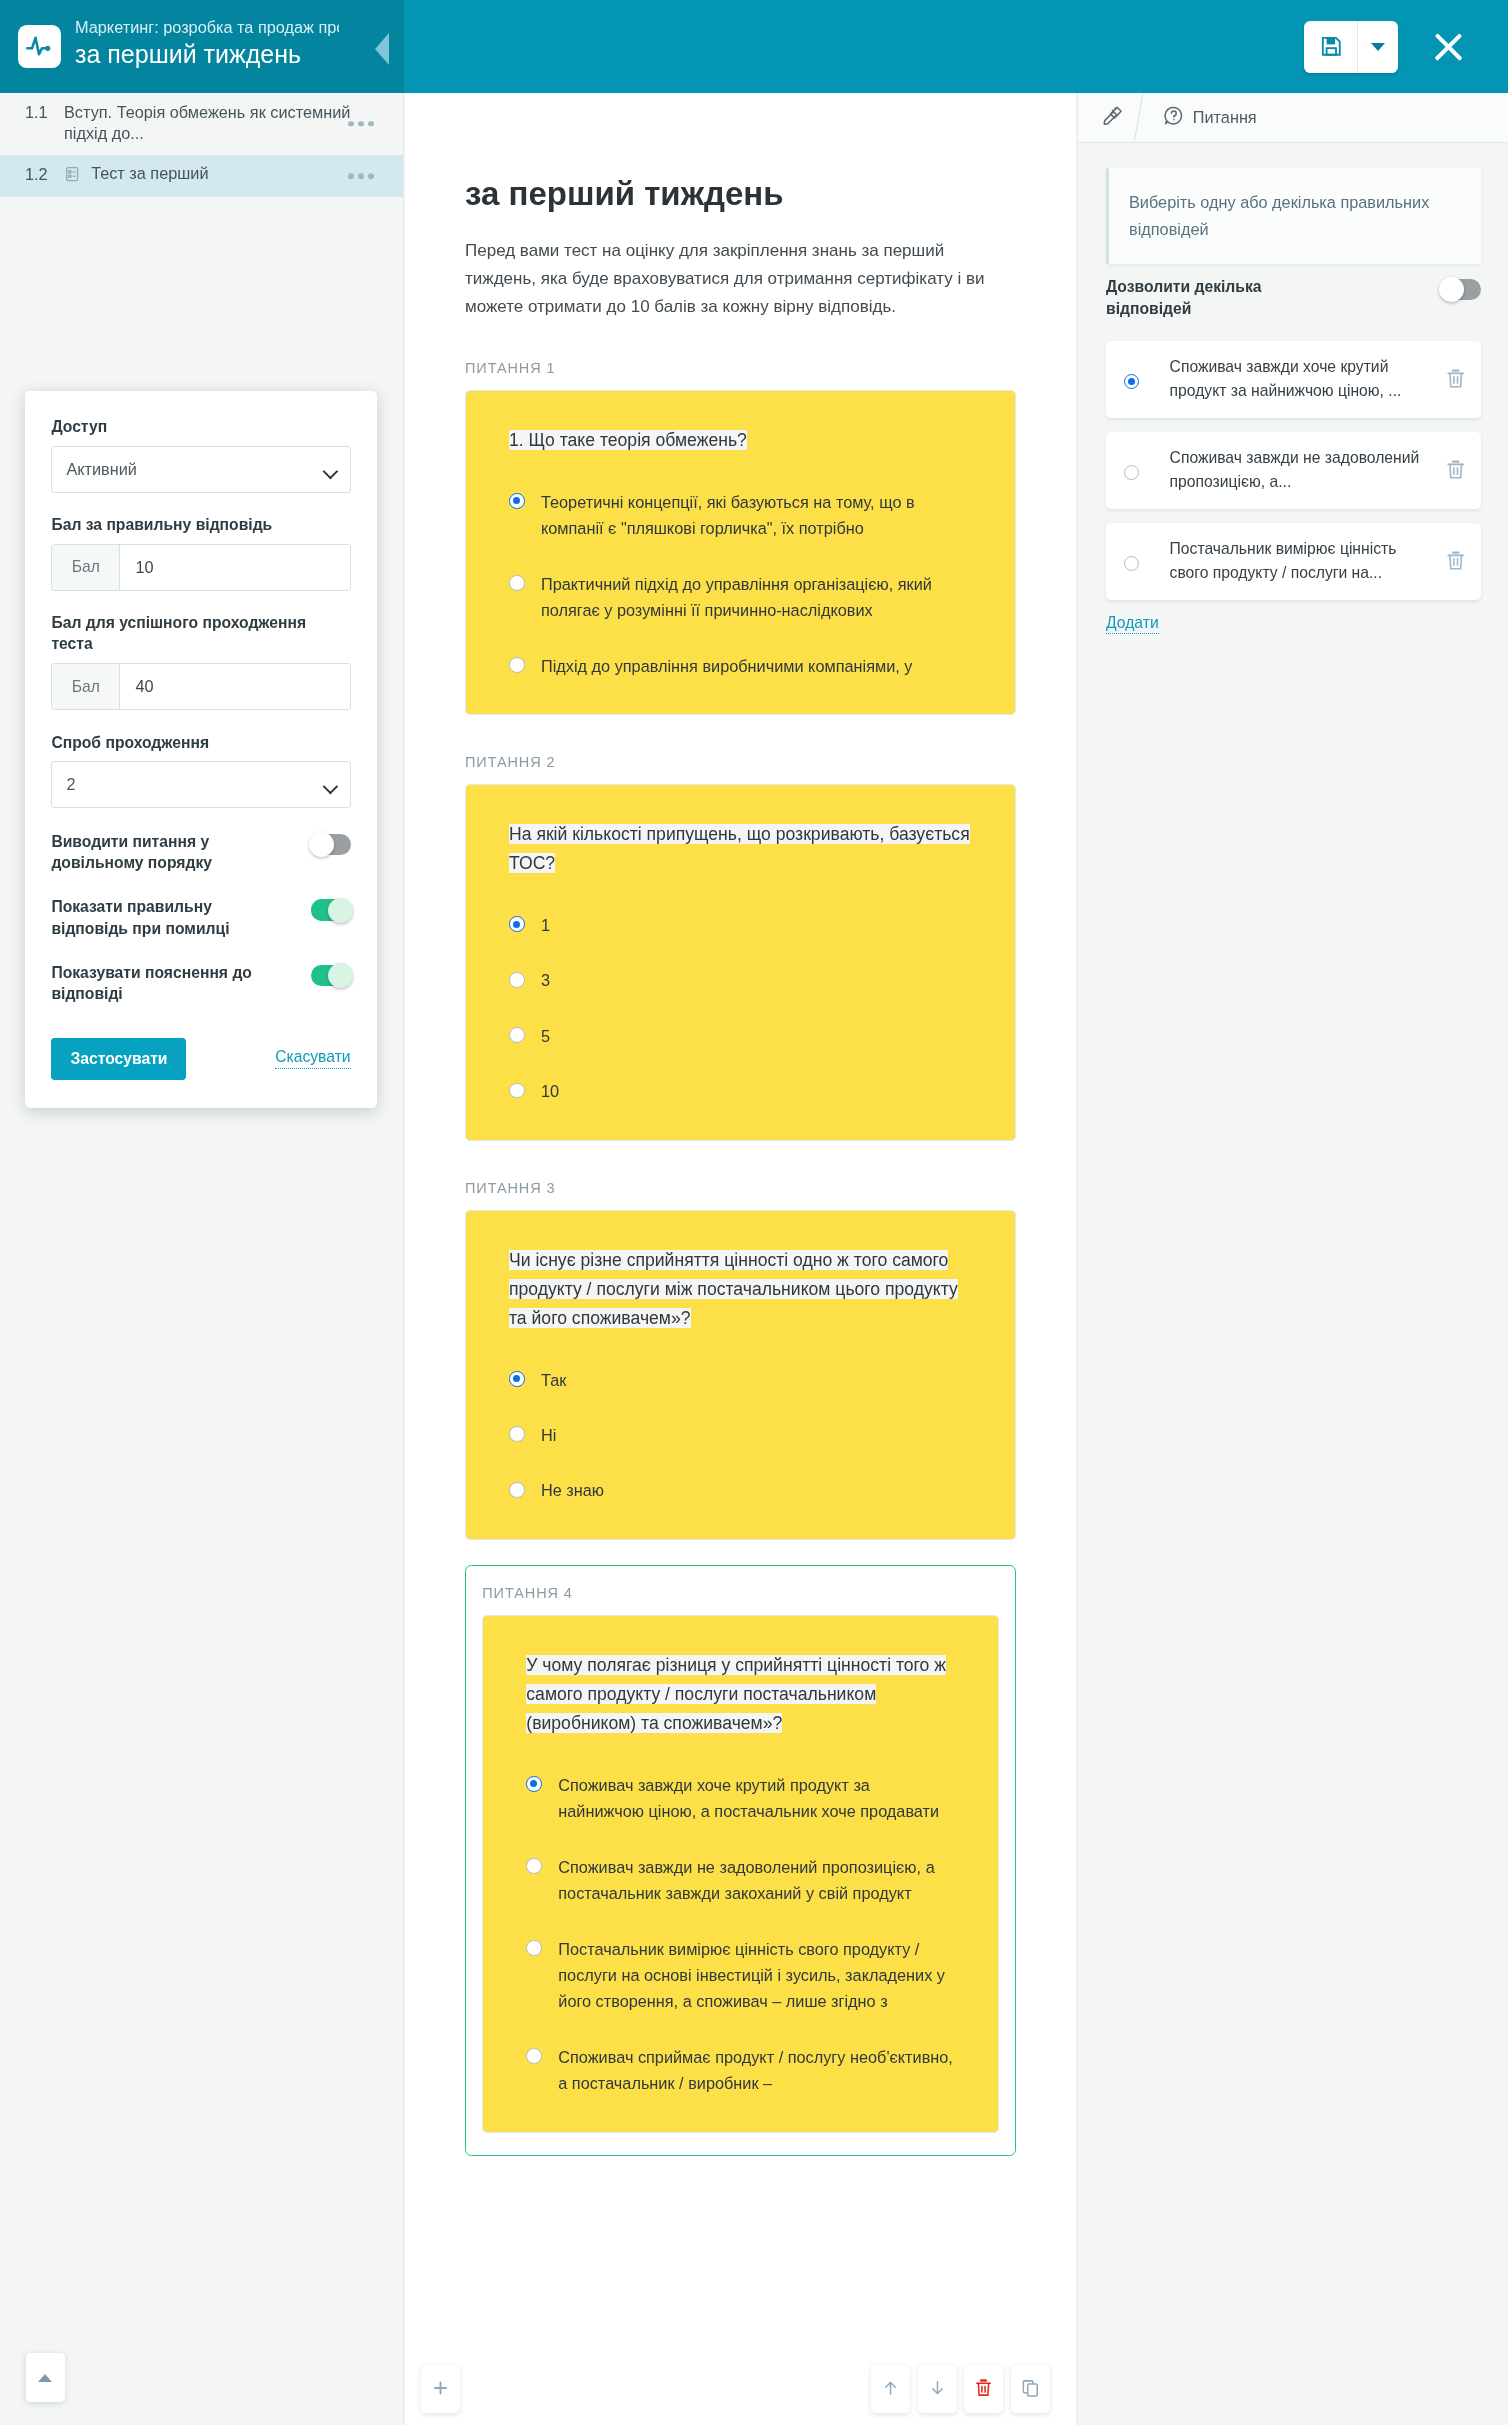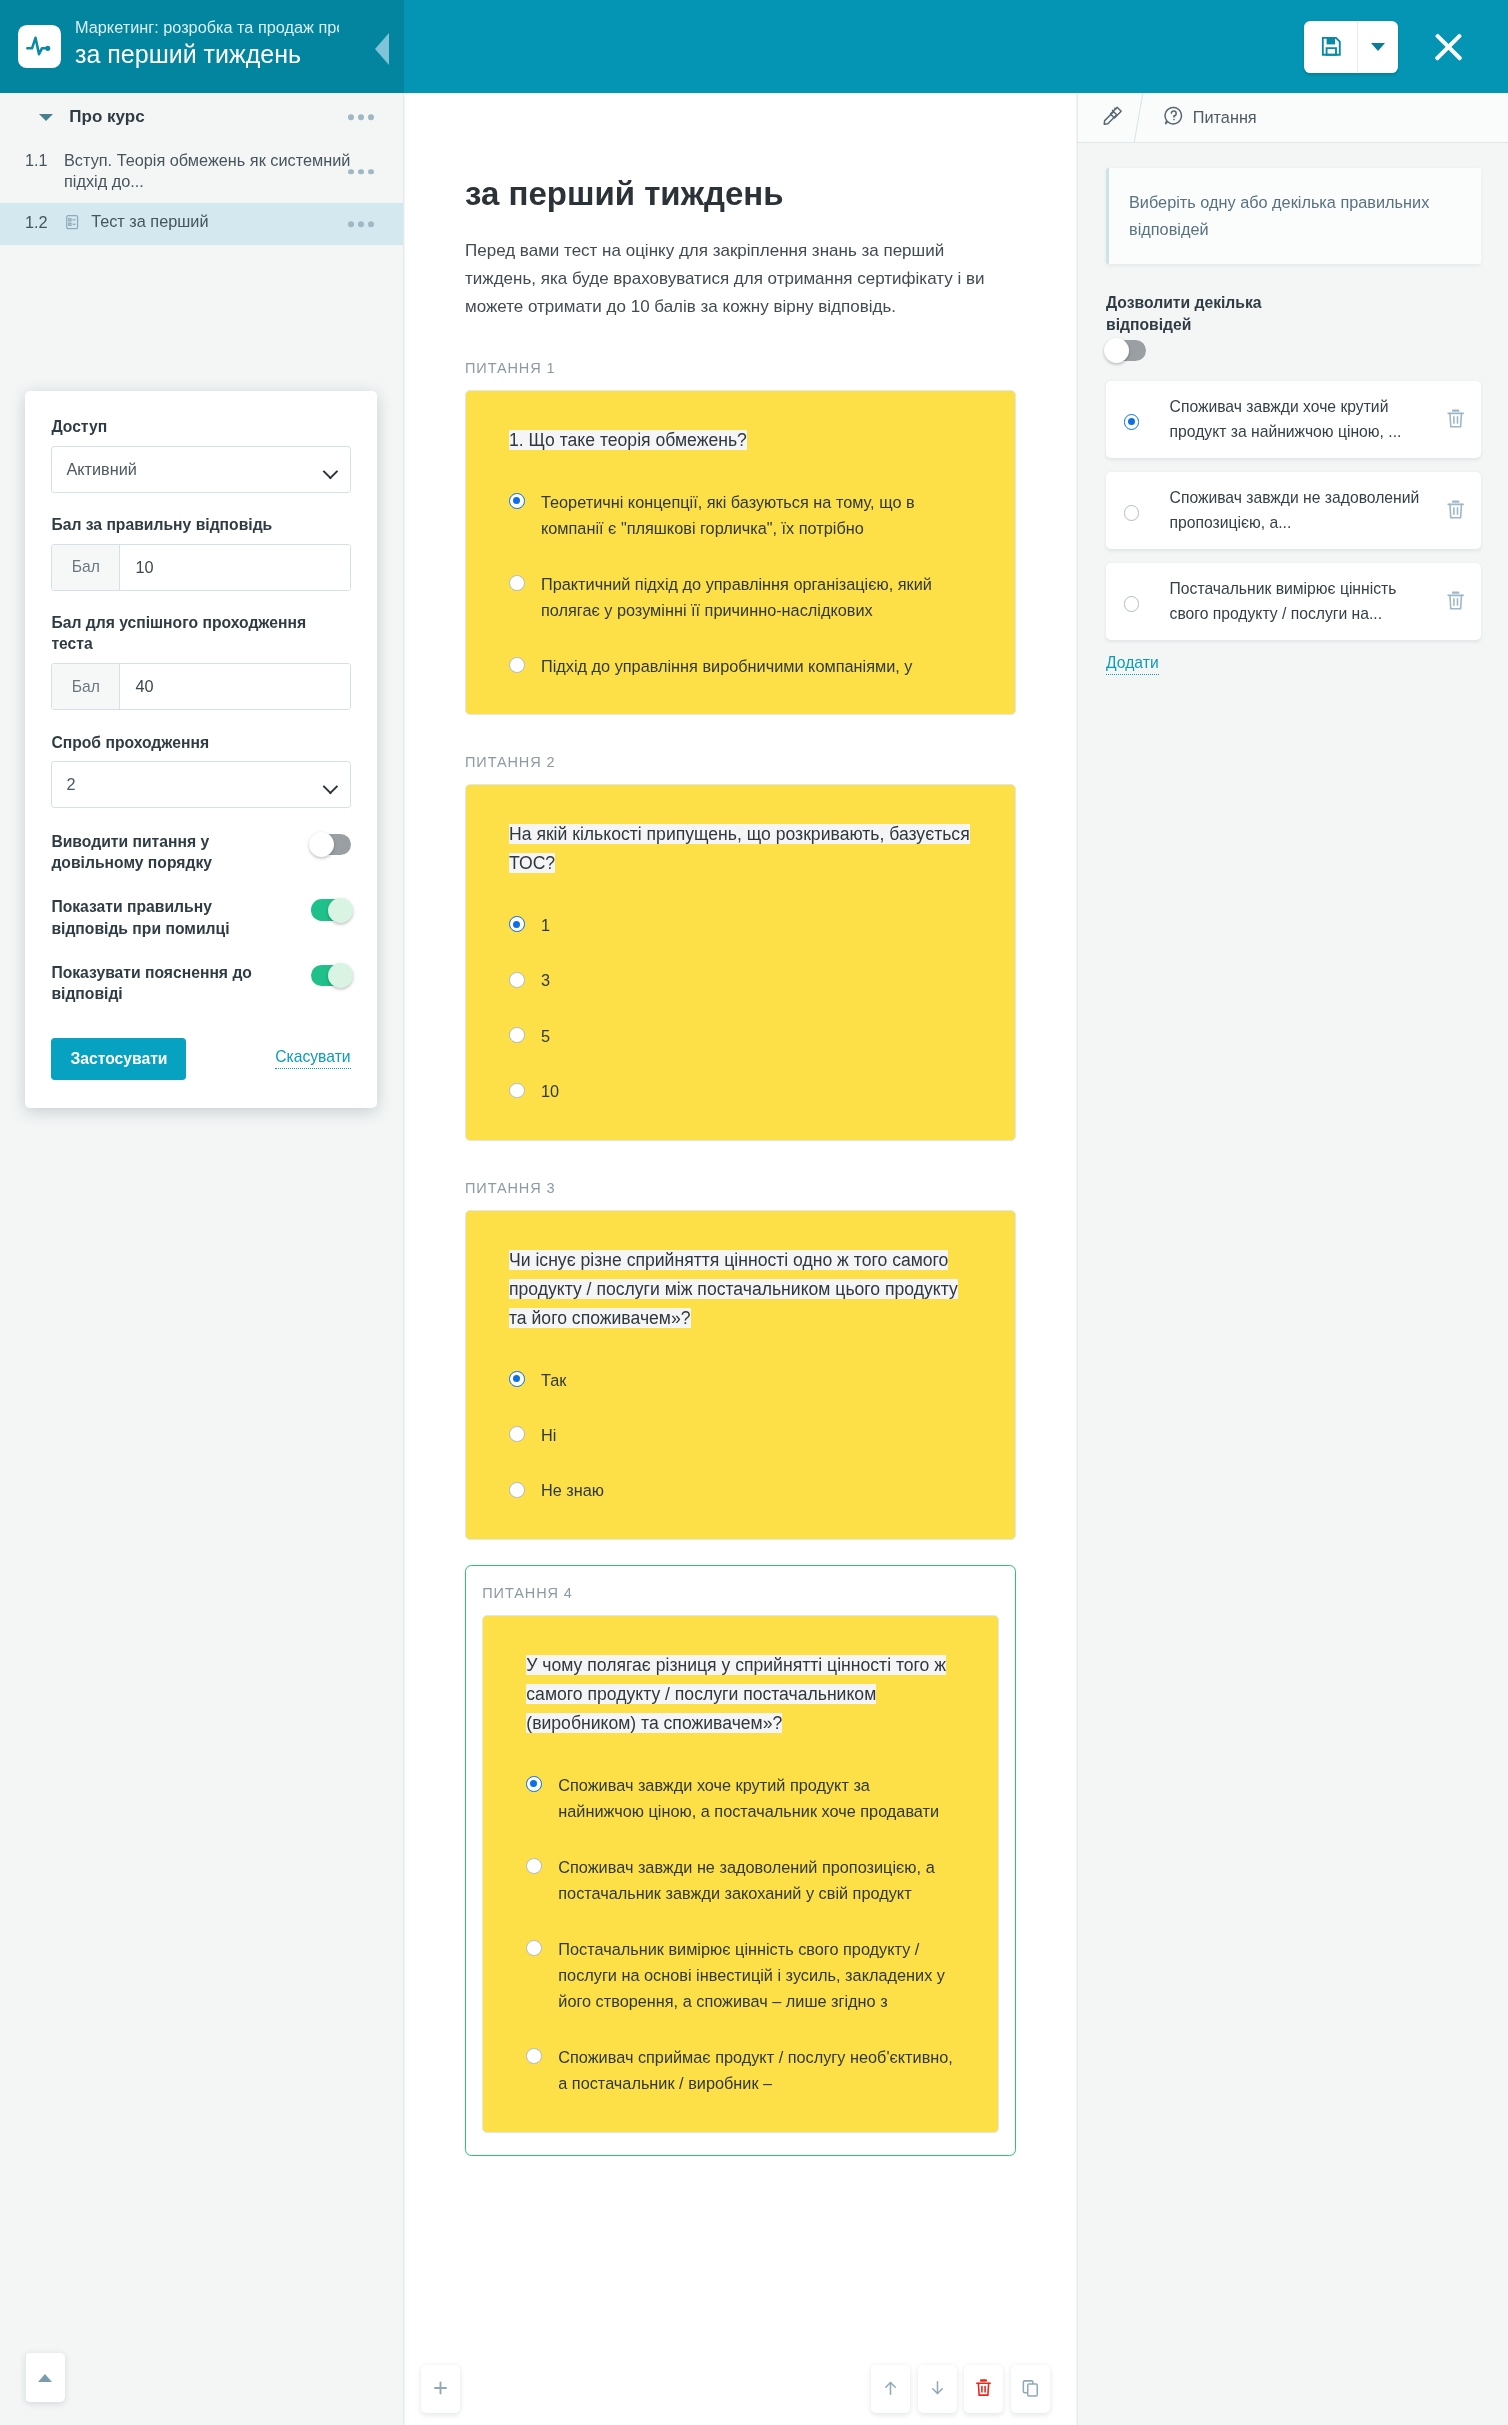--- a/index.html
+++ b/index.html
@@ -164,21 +164,21 @@
   .rtab { display: flex; align-items: center; height: 50px; padding: 0 15px; cursor: pointer; }
   .rtab svg { width: 21.4px; height: 21.4px; }
   .rtab span { font-size: 16.3px; color: #4e5b63; margin-left: 8.8px; }
   .rtab-sep { width: 0.6px; height: 50px; background: #d6e4e6; transform: skewX(-10deg); }
   .qprompt {
     margin: 25px 28px 0 28px; background: #fbfcfc; border-left: 3.1px solid #cfe3e5;
     border-radius: 2.5px; padding: 21.4px 21.4px 21.4px 20px;
     box-shadow: 0 1.3px 3.8px rgba(20,50,60,.06);
   }
   .qprompt span { font-size: 16.3px; line-height: 26.4px; color: #5a7280; }
-  .rtoggle { display: flex; align-items: flex-start; justify-content: space-between; margin: 28px 28px 0 28px; flex-direction: column; }
+  .rtoggle { display: flex; align-items: flex-start; justify-content: space-between; margin: 12px 28px 0 28px; }
   .rtoggle .tlabel { font-size: 15.7px; font-weight: bold; color: #2f3c44; line-height: 22.6px; max-width: 239px; }
   .ranswers { margin: 20px 28px 0 28px; }
   .ranswer {
     display: flex; align-items: center; background: #fff; border-radius: 5px;
     box-shadow: 0 1.3px 3.8px rgba(20,50,60,.09);
     padding: 14px 15px 14px 17.6px; margin-bottom: 14px; min-height: 74px;
   }
   .ranswer .atext { flex: 1; font-size: 15.7px; line-height: 24.5px; color: #343f46; padding: 0 12.6px 0 14px; }
   .trash { flex: none; width: 21.4px; height: 22.6px; cursor: pointer; }
   .radd { margin: 11.3px 28px 0 28px; }
@@ -217,29 +217,20 @@
       <div class="save-split"></div>
       <div class="save-caret">
         <span class="caret-dn"></span>
       </div>
     </div>
     <div class="close-btn"></div>
   </div>
 
   <div class="sidebar">
 
-    <div class="tree-row section">
-      <span class="chev-dn"></span>
-      <span class="sec-label">Про курс</span>
-      <span class="dots">
-          <i></i>
-          <i></i>
-          <i></i>
-        </span>
-    </div>
 
     <div class="tree-row lesson">
       <span class="num">1.1</span>
       <span class="ltext">Вступ. Теорія обмежень як системний підхід до...</span>
       <span class="dots">
           <i></i>
           <i></i>
           <i></i>
         </span>
     </div>

